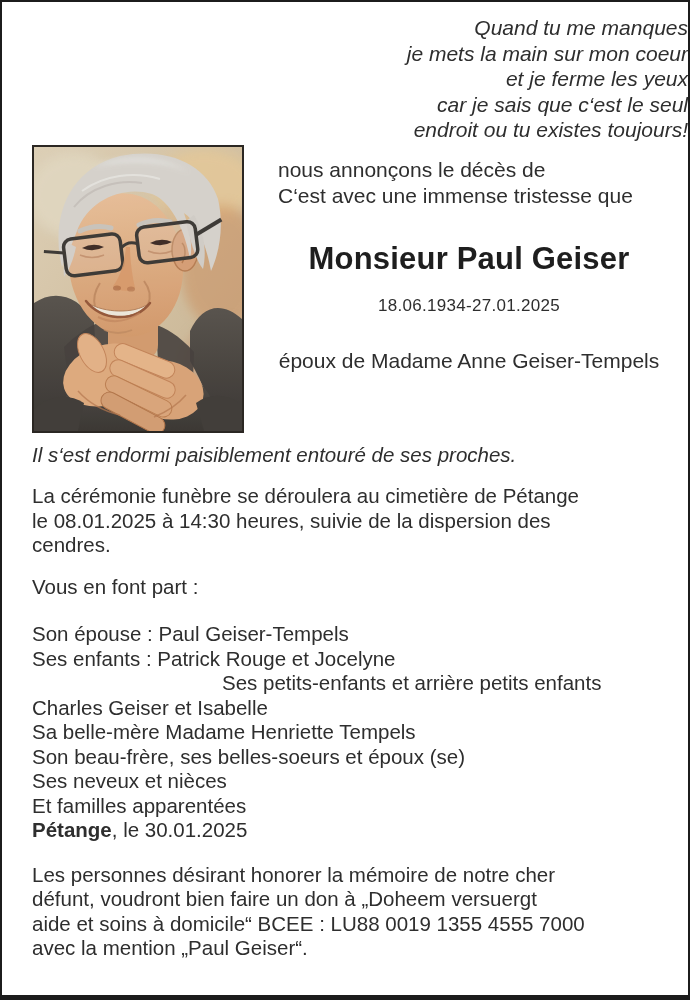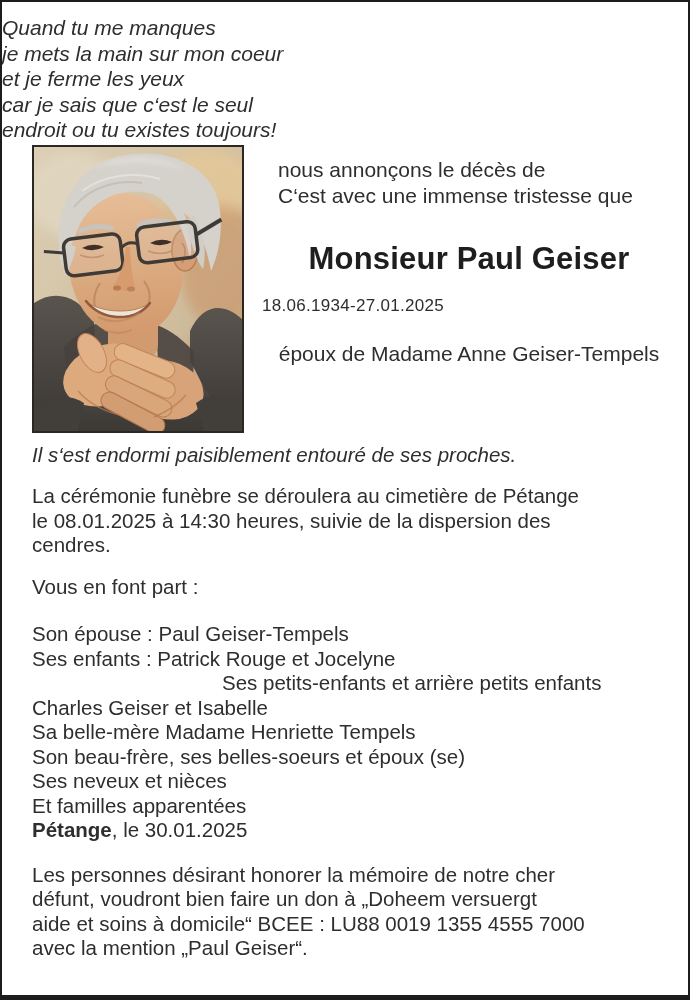--- a/index.html
+++ b/index.html
@@ -9,21 +9,21 @@
     box-sizing:border-box;
     background:#ffffff;
     border:2px solid #1c1c1c;
     border-bottom-width:5px;
     font-family:"Liberation Sans","DejaVu Sans",sans-serif;
     color:#2e2e2e;
     overflow:hidden;
   }
   .poem{
     margin-top:13px;
-    text-align:left;
+    text-align:right;
     font-style:italic;
     font-size:21px;
     line-height:25.5px;
     color:#2e2e2e;
   }
   .row{display:flex;margin-top:2px;}
   .photo-frame{
     margin-left:30px;
     width:212px;height:288px;
     border:2px solid #2b2723;
@@ -31,22 +31,22 @@
     flex:0 0 auto;
     background:#d8c9ae;
   }
   .photo-frame svg{display:block;width:100%;height:100%;}
   .right-col{width:414px;margin-left:18px;padding-top:12px;}
   .intro{font-size:21px;line-height:26px;padding-left:16px;}
   .name{
     font-size:31px;font-weight:bold;text-align:center;
     margin-top:31px;color:#1e1e1e;letter-spacing:.2px;line-height:38px;
   }
-  .dates{font-size:17px;margin-top:17px;line-height:21px;letter-spacing:.3px;}
-  .spouse{font-size:21px;text-align:center;margin-top:25px;line-height:26px;}
+  .dates{font-size:17px;text-align:center;margin-top:17px;line-height:21px;letter-spacing:.3px;}
+  .spouse{font-size:21px;text-align:center;margin-top:32px;line-height:26px;}
   .notice{margin-left:30px;margin-right:24px;font-size:20.5px;line-height:24.5px;}
   .passing{margin-top:10px;font-style:italic;}
   .ceremony{margin-top:17px;}
   .announcers{margin-top:17px;}
   .family{margin-top:23px;}
   .family > div:nth-child(3){padding-left:190px;}
   .place-date{margin-top:0;}
   .place-date .bold{font-weight:bold;}
   .donation{margin-top:20px;}
 </style>

